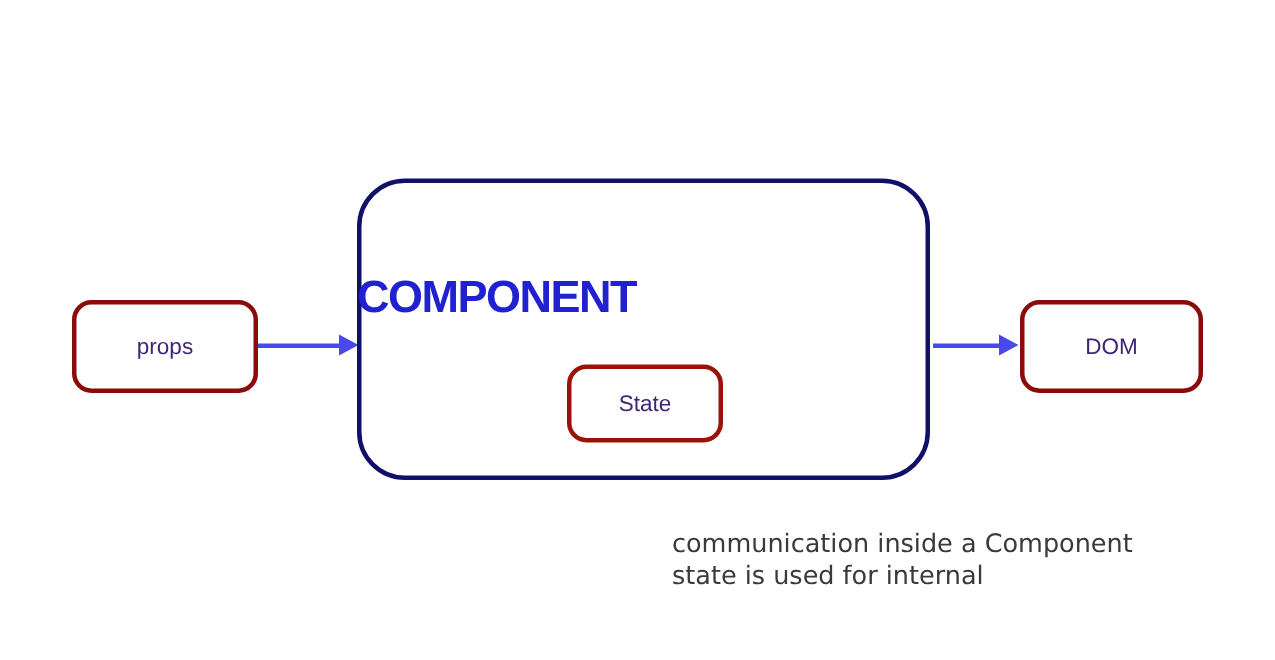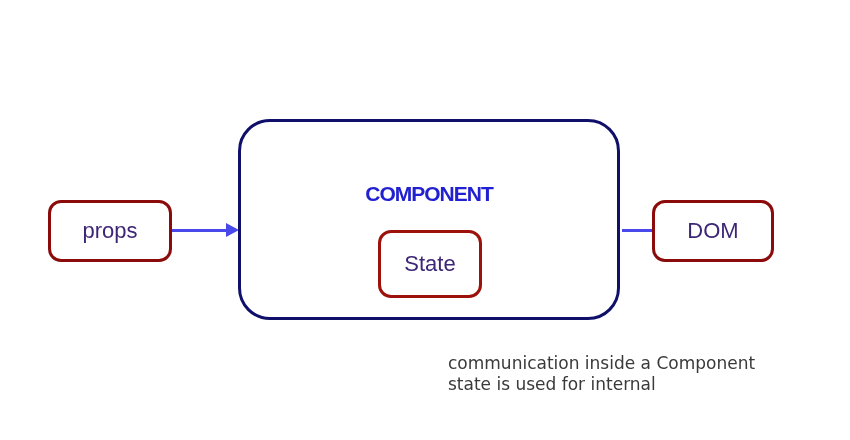--- a/index.html
+++ b/index.html
@@ -21,42 +21,41 @@
   }
   .canvas{
     position:absolute;left:0;top:0;width:850px;height:440px;
     background:var(--background);
   }
   .node{
     position:absolute;
     display:flex;align-items:center;justify-content:center;
     background:var(--background);
     color:var(--node-text);
-    font-size:22px;
+    font-size:15px;
   }
   .red-box{
     border:3px solid var(--box-red-border);
     border-radius:13px;
   }
   .props-box{left:48px;top:200px;width:124px;height:62px;}
-  .dom-box{left:652px;top:200px;width:122px;height:62px;}
+  .dom-box{left:680px;top:200px;width:122px;height:62px;}
   .component-box{
     position:absolute;left:238px;top:119px;width:382px;height:201px;
     border:3px solid var(--component-border);
     border-radius:32px;
     background:var(--background);
   }
   .component-title{
     position:absolute;left:238px;top:182px;width:382px;
-    text-align:center;
     color:var(--component-text);
-    font-size:21px;font-weight:bold;letter-spacing:-1px;
+    font-size:30px;font-weight:bold;letter-spacing:-1px;
   }
   .state-box{
-    left:378px;top:230px;width:104px;height:68px;
+    left:378px;top:243px;width:104px;height:52px;
     border:3px solid var(--state-red-border);
     border-radius:13px;
     text-align:right;
   }
   .arrow-line{
     position:absolute;height:3px;background:var(--arrow);
   }
   .arrow-head{
     position:absolute;width:0;height:0;
     border-top:7px solid transparent;

